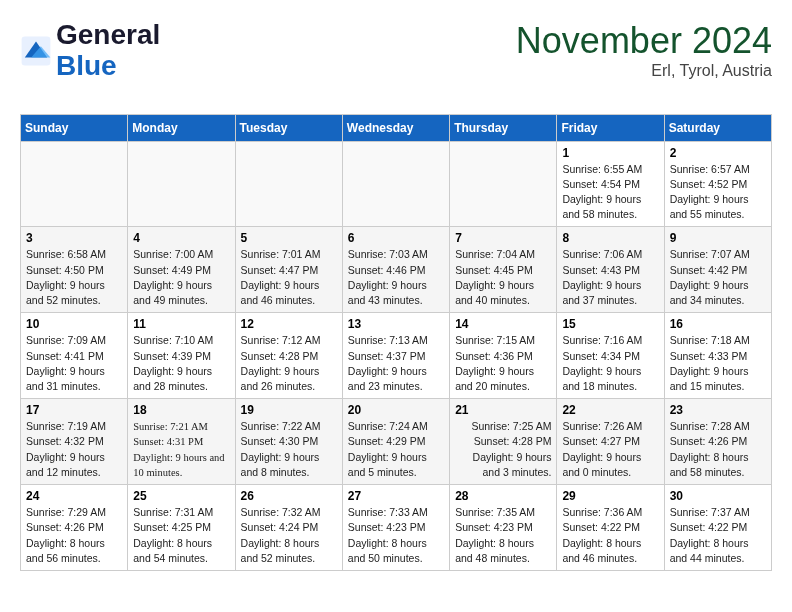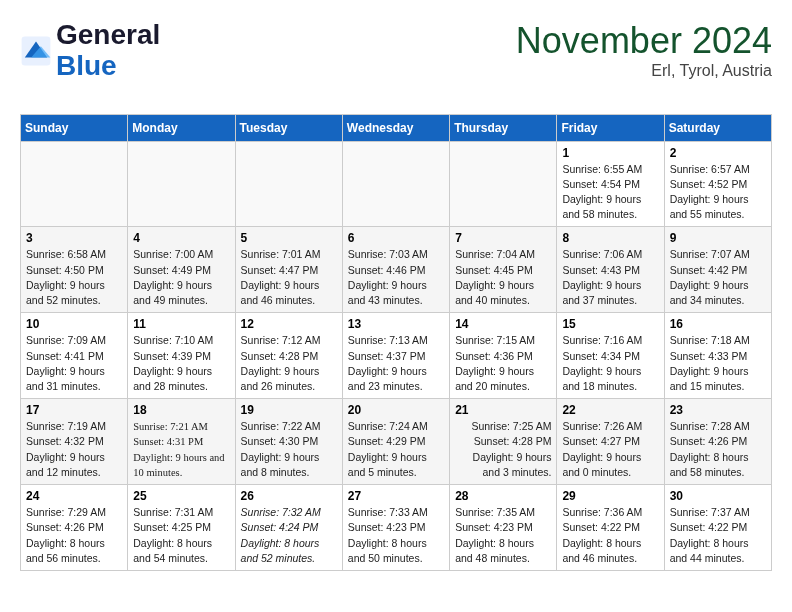--- a/index.html
+++ b/index.html
@@ -287,21 +287,21 @@
 Daylight: 8 hours and 56 minutes.</div>
         </td>
         <td>
           <span class="day-num">25</span>
           <div class="day-info" style="white-space: pre-line;">Sunrise: 7:31 AM
 Sunset: 4:25 PM
 Daylight: 8 hours and 54 minutes.</div>
         </td>
         <td>
           <span class="day-num">26</span>
-          <div class="day-info" style="white-space: pre-line; font-style: italic;">Sunrise: 7:32 AM
+          <div class="day-info" style="white-space: pre-line;">Sunrise: 7:32 AM
 Sunset: 4:24 PM
 Daylight: 8 hours and 52 minutes.</div>
         </td>
         <td>
           <span class="day-num">27</span>
           <div class="day-info" style="white-space: pre-line;">Sunrise: 7:33 AM
 Sunset: 4:23 PM
 Daylight: 8 hours and 50 minutes.</div>
         </td>
         <td>

